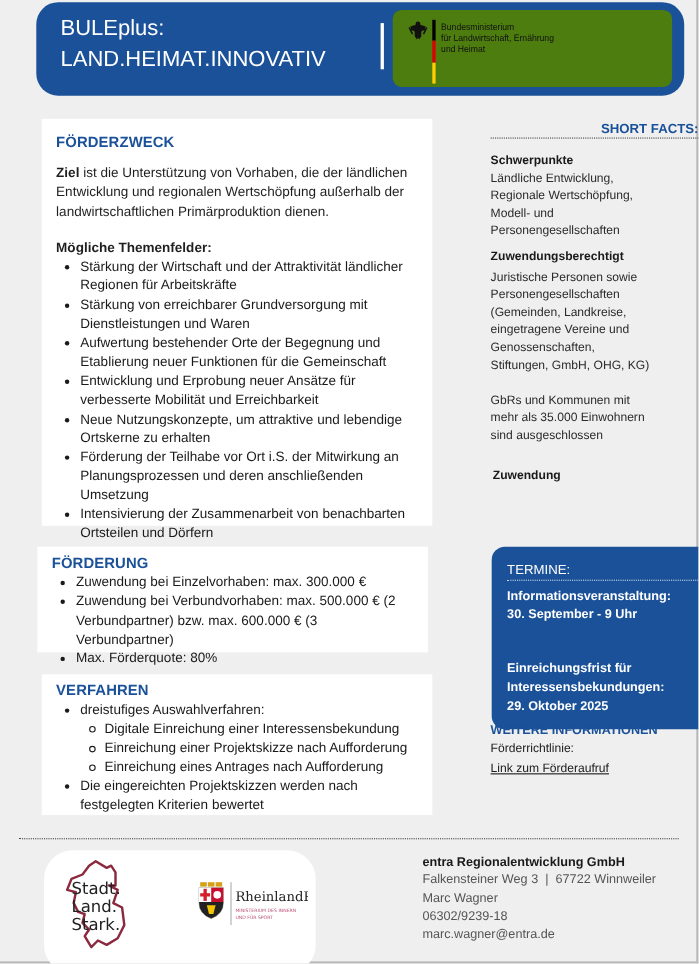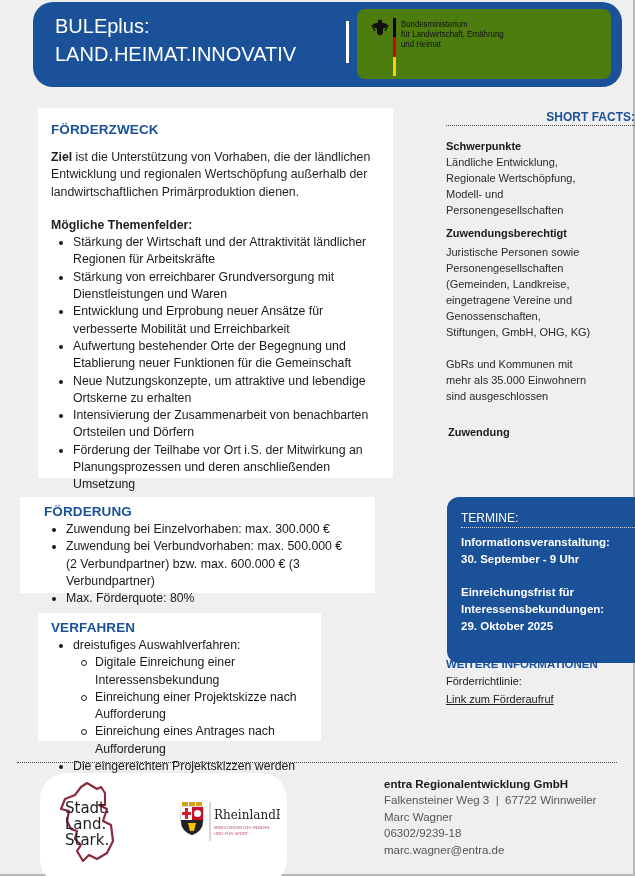--- a/index.html
+++ b/index.html
@@ -56,22 +56,22 @@
       width: 4px; height: 4px; border-radius: 50%; background: #1a1a1a;
     }
     ul.sub { list-style: none; margin-left: 0; }
     ul.sub > li { position: relative; padding-left: 22px; font-size: 12.3px; line-height: 17.3px; }
     ul.sub > li::before {
       content: ""; position: absolute; left: 8px; top: 6px;
       width: 4px; height: 4px; border-radius: 50%; border: 1px solid #1a1a1a; background: transparent;
     }
 
     #card-foerderzweck { left: 38px; top: 108px; width: 355px; height: 370px; padding: 14px 13px; }
-    #card-foerderung { left: 20px; top: 497px; width: 355px; height: 96px; padding: 7px 24px; }
-    #card-verfahren { left: 38px; top: 613px; width: 283px; height: 128px; padding: 7px 13px; }
+    #card-foerderung { left: 34px; top: 497px; width: 355px; height: 96px; padding: 7px 13px; }
+    #card-verfahren { left: 38px; top: 613px; width: 355px; height: 128px; padding: 7px 13px; }
 
     
     .sidebar { position: absolute; left: 446px; top: 108px; width: 189px; }
     .sf-title { color: #1a5199; font-weight: bold; font-size: 12px; text-align: right; }
     .dotted-line { border-top: 1.5px dotted #444; }
     .sf-label { font-weight: bold; font-size: 11px; line-height: 15px; color: #1a1a1a; }
     .sf-text { font-size: 11px; line-height: 16px; color: #2a2a2a; }
 
     .termine {
       position: absolute; left: 447px; top: 497px; width: 188px; height: 166px;
@@ -128,25 +128,25 @@
     </div>
   </div>
 
   <div class="card" id="card-foerderzweck">
     <div class="card-title">FÖRDERZWECK</div>
     <p class="body-text" style="margin-top:12px"><b>Ziel</b><span> ist die Unterstützung von Vorhaben, die der ländlichen Entwicklung und regionalen Wertschöpfung außerhalb der landwirtschaftlichen Primärproduktion dienen.</span></p>
     <div class="body-text" style="margin-top:16px;font-weight:bold">Mögliche Themenfelder:</div>
     <ul class="bullets">
       <li>Stärkung der Wirtschaft und der Attraktivität ländlicher Regionen für Arbeitskräfte</li>
       <li>Stärkung von erreichbarer Grundversorgung mit Dienstleistungen und Waren</li>
+      <li>Aufwertung bestehender Orte der Begegnung und Etablierung neuer Funktionen für die Gemeinschaft</li>
       <li>Entwicklung und Erprobung neuer Ansätze für verbesserte Mobilität und Erreichbarkeit</li>
-      <li>Aufwertung bestehender Orte der Begegnung und Etablierung neuer Funktionen für die Gemeinschaft</li>
       <li>Neue Nutzungskonzepte, um attraktive und lebendige Ortskerne zu erhalten</li>
+      <li>Förderung der Teilhabe vor Ort i.S. der Mitwirkung an Planungsprozessen und deren anschließenden Umsetzung</li>
       <li>Intensivierung der Zusammenarbeit von benachbarten Ortsteilen und Dörfern</li>
-      <li>Förderung der Teilhabe vor Ort i.S. der Mitwirkung an Planungsprozessen und deren anschließenden Umsetzung</li>
     </ul>
   </div>
 
   <div class="card" id="card-foerderung">
     <div class="card-title">FÖRDERUNG</div>
     <ul class="bullets" style="margin-top:2px">
       <li>Zuwendung bei Einzelvorhaben: max. 300.000 €</li>
       <li>Zuwendung bei Verbundvorhaben: max. 500.000 € (2 Verbundpartner) bzw. max. 600.000 € (3 Verbundpartner)</li>
       <li>Max. Förderquote: 80%</li>
     </ul>
@@ -196,21 +196,21 @@
     </div>
   </div>
 
   <div class="termine">
     <div class="termine-title">TERMINE:</div>
     <div class="dotted-line"></div>
     <div class="termine-text">
       <div>Informationsveranstaltung:</div>
       <div>30. September - 9 Uhr</div>
     </div>
-    <div class="termine-text" style="margin-top:16px">
+    <div class="termine-text" style="margin-top:32px">
       <div>Einreichungsfrist für</div>
       <div>Interessensbekundungen:</div>
       <div>29. Oktober 2025</div>
     </div>
   </div>
 
   <div class="weitere">
     <div class="weitere-title">WEITERE INFORMATIONEN</div>
     <div class="weitere-text">Förderrichtlinie:</div>
     <a class="weitere-link">Link zum Förderaufruf</a>

